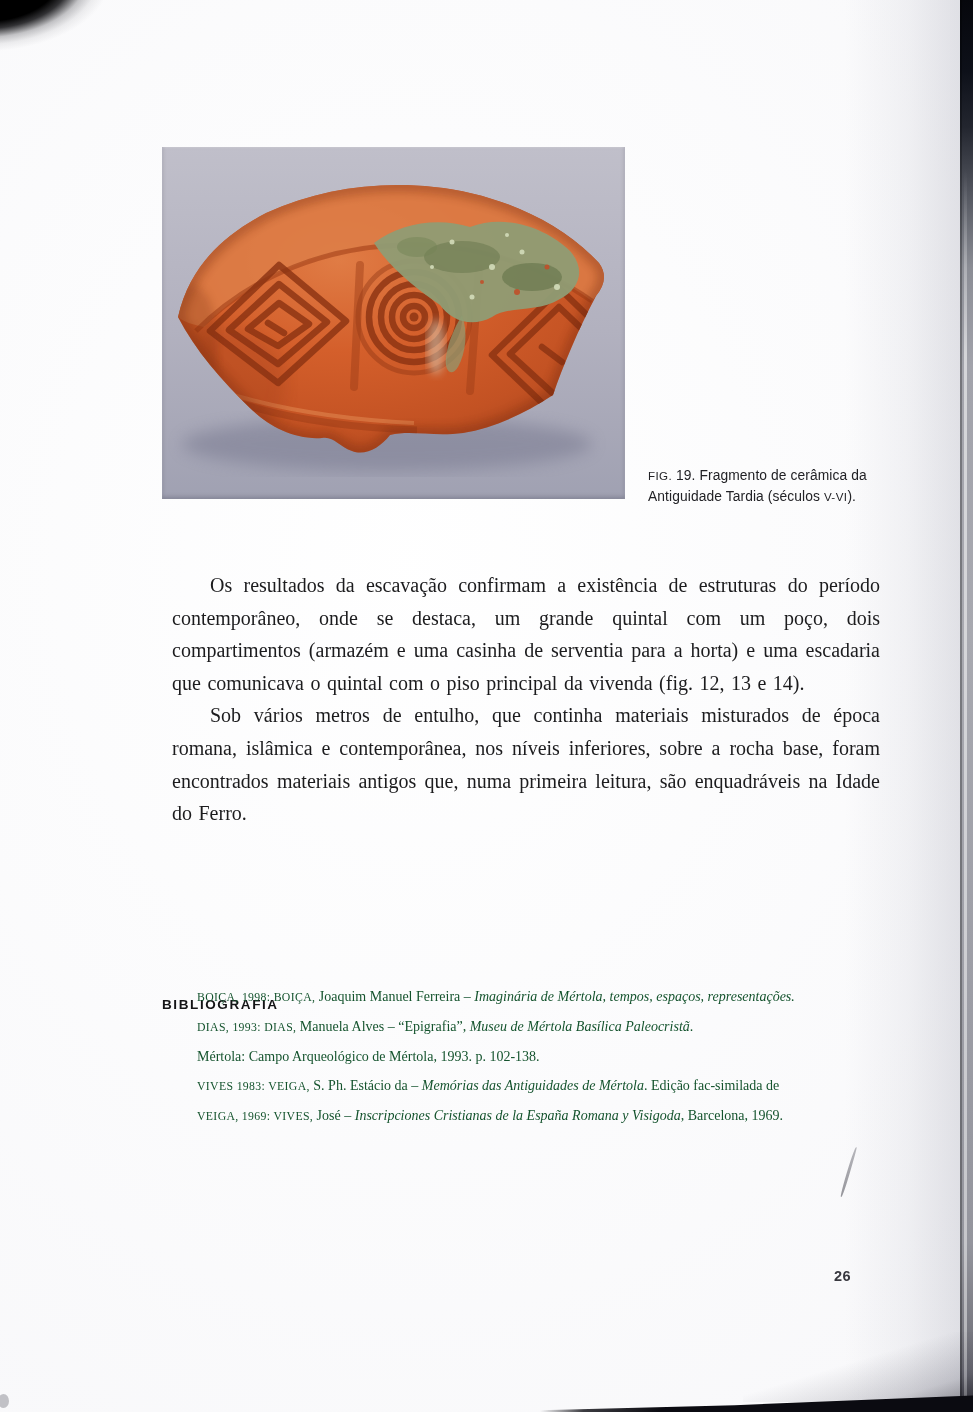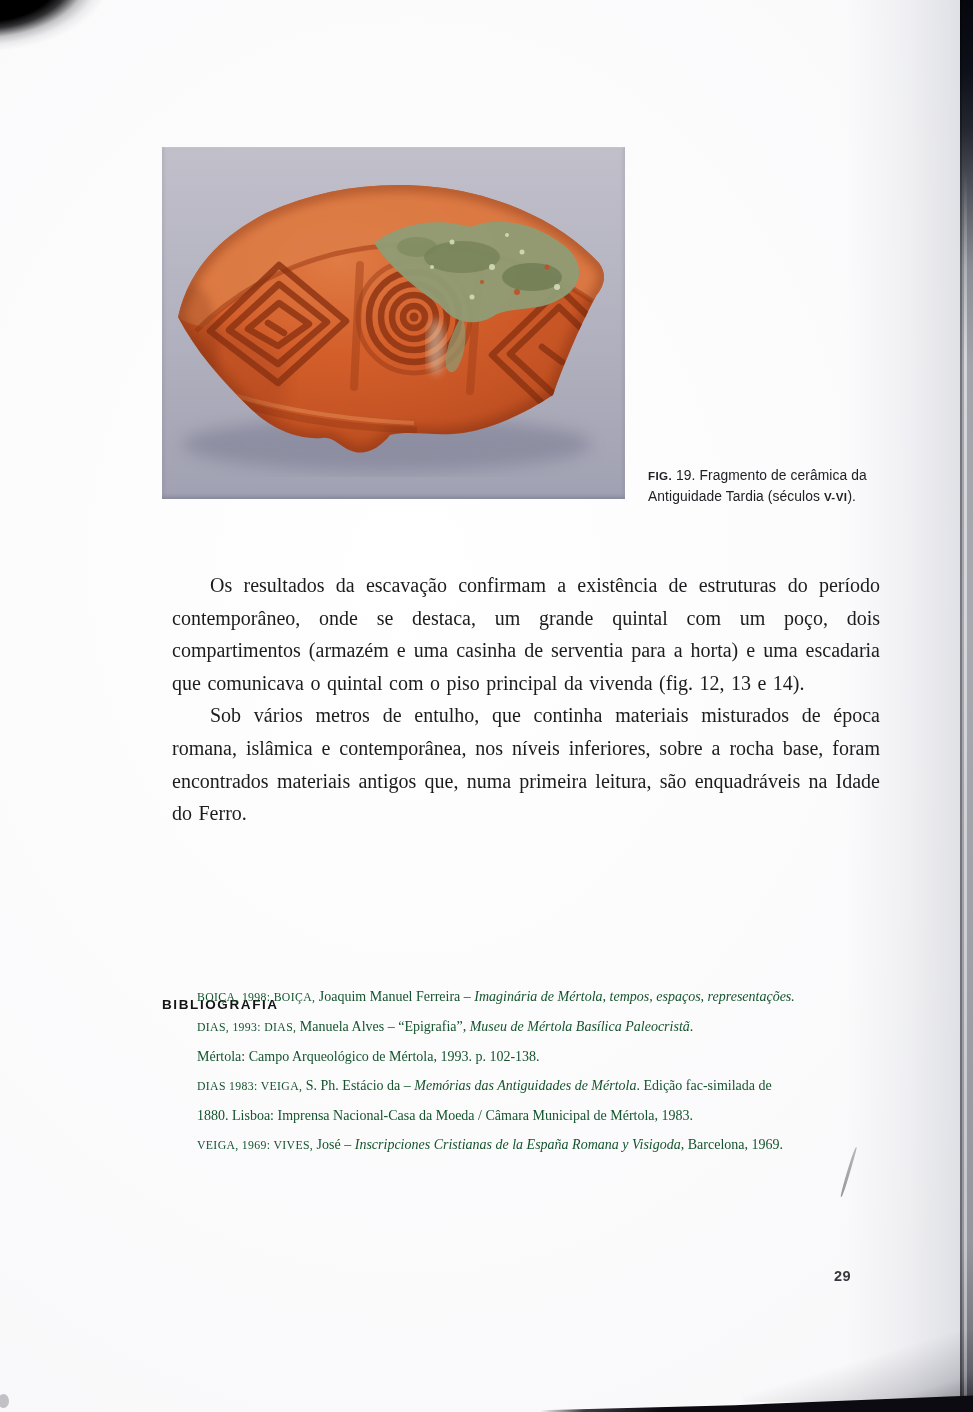--- a/index.html
+++ b/index.html
@@ -76,21 +76,21 @@
     background:linear-gradient(180deg, var(--photo-bg-top) 0%, var(--photo-bg-mid) 52%, var(--photo-bg-bottom) 100%);
     box-shadow:inset 0 -2px 4px rgba(40,40,60,.25), inset 0 1px 2px rgba(255,255,255,.25);
   }
   .photo svg{display:block;width:100%;height:100%;}
   .caption{
     position:absolute;left:648px;top:466px;width:238px;
     font-family:"Liberation Sans", sans-serif;
     font-size:13.8px;line-height:19.5px;color:var(--caption-ink);
     letter-spacing:.1px;
   }
-  .caption .seg-caps{font-size:.84em;letter-spacing:.4px;font-weight:bold;}
+  .caption .seg-caps{font-size:.84em;letter-spacing:.4px;}
 
   
   .body-text{
     position:absolute;left:172px;top:569px;width:708px;
     font-size:20px;line-height:32.6px;text-align:justify;
     color:var(--ink);word-spacing:1.5px;
   }
   .body-text p{text-indent:38px;}
 
   
@@ -212,17 +212,17 @@
 
 <div class="body-text">
   <p>Os resultados da escavação confirmam a existência de estruturas do período contemporâneo, onde se destaca, um grande quintal com um poço, dois compartimentos (armazém e uma casinha de serventia para a horta) e uma escadaria que comunicava o quintal com o piso principal da vivenda (fig. 12, 13 e 14).</p>
   <p>Sob vários metros de entulho, que continha materiais misturados de época romana, islâmica e contemporânea, nos níveis inferiores, sobre a rocha base, foram encontrados materiais antigos que, numa primeira leitura, são enquadráveis na Idade do Ferro.</p>
 </div>
 
 <div class="biblio-heading">BIBLIOGRAFIA</div>
 <div class="biblio">
   <p><span class="seg-caps">BOIÇA, 1998: BOIÇA,</span><span class="seg-plain"> Joaquim Manuel Ferreira – </span><span class="seg-italic">Imaginária de Mértola, tempos, espaços, representações.</span><br></p>
   <p><span class="seg-caps">DIAS, 1993: DIAS,</span><span class="seg-plain"> Manuela Alves – “Epigrafia”, </span><span class="seg-italic">Museu de Mértola Basílica Paleocristã</span><span class="seg-plain">.</span><br><span class="seg-plain">Mértola: Campo Arqueológico de Mértola, 1993. p. 102-138.</span></p>
-  <p><span class="seg-caps">DIAS 1983: VEIGA,</span><span class="seg-plain"> S. Ph. Estácio da – </span><span class="seg-italic">Memórias das Antiguidades de Mértola</span><span class="seg-plain">. Edição fac-similada de</span><br><span class="seg-plain">1880. Lisboa: Imprensa Nacional-Casa da Moeda / Câmara Municipal de Mértola, 1983.</span></p>
+  <p><span class="seg-caps">VIVES 1983: VEIGA,</span><span class="seg-plain"> S. Ph. Estácio da – </span><span class="seg-italic">Memórias das Antiguidades de Mértola</span><span class="seg-plain">. Edição fac-similada de</span><br></p>
   <p><span class="seg-caps">VEIGA, 1969: VIVES,</span><span class="seg-plain"> José – </span><span class="seg-italic">Inscripciones Cristianas de la España Romana y Visigoda</span><span class="seg-plain">, Barcelona, 1969.</span></p>
 </div>
 
-<div class="page-number">29</div>
+<div class="page-number">26</div>
 
 </body></html>

